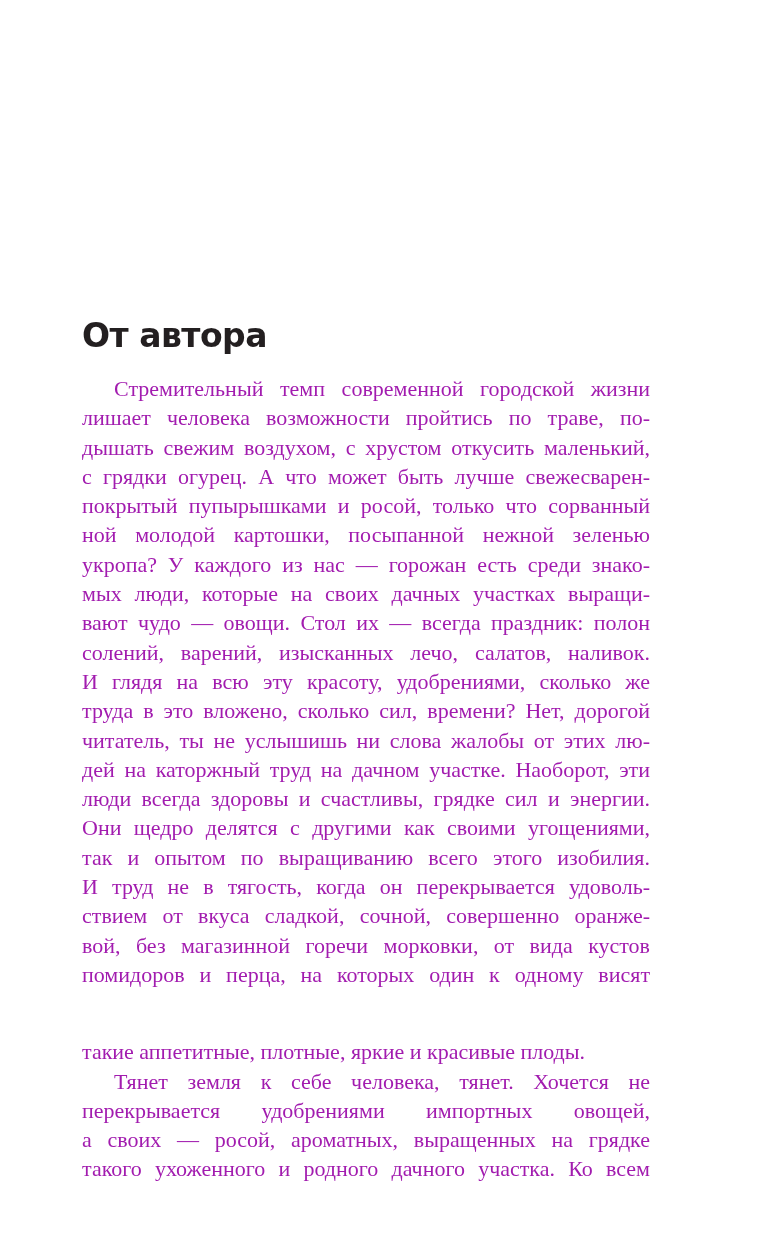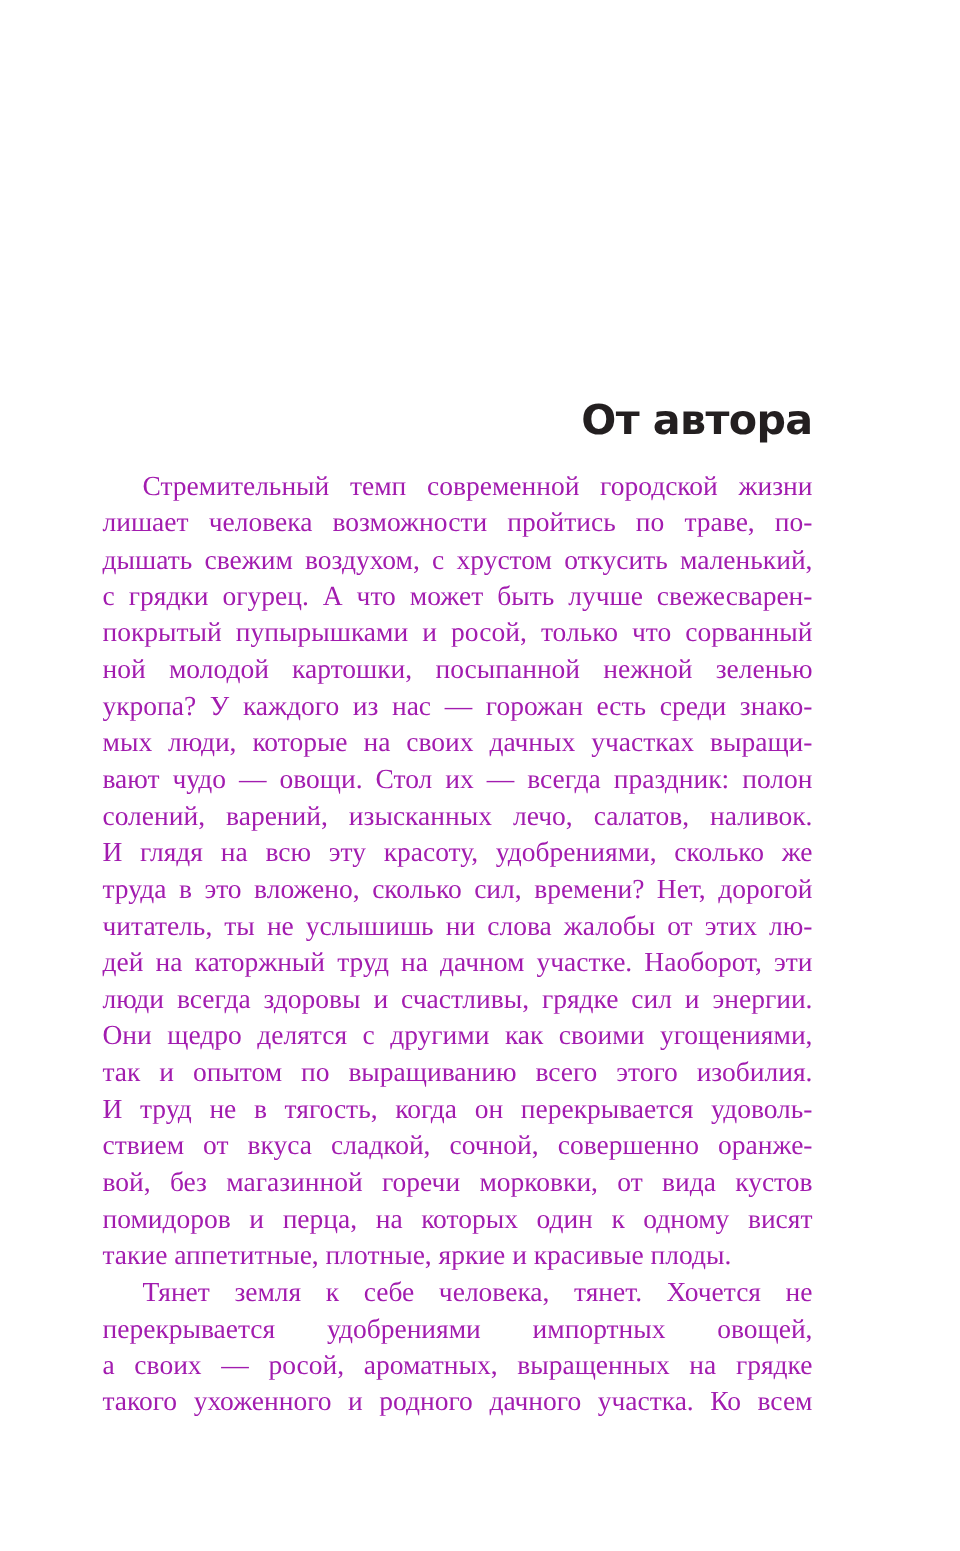--- a/index.html
+++ b/index.html
@@ -1,36 +1,36 @@
 <!DOCTYPE html>
 <html><head>
 <meta charset="utf-8">
 <style>
   html, body { margin: 0; padding: 0; background: #ffffff; }
   body { width: 768px; height: 1241px; position: relative; overflow: hidden; }
   .page { position: absolute; left: 82px; top: 0; width: 568px; }
   .title {
     position: absolute; left: 0; top: 316px; width: 568px;
-    text-align: right;
+    text-align: left;
     font-family: "DejaVu Sans", sans-serif;
     font-weight: bold; font-size: 33px; color: #231f20;
     letter-spacing: -0.5px;
   }
   .body-text {
     position: absolute; left: 0; top: 374px; width: 568px;
     font-family: "Liberation Serif", serif;
     font-size: 22px; line-height: 29.3px; color: #a21caf;
   }
   .line {
     display: block; white-space: nowrap;
     text-align: justify; text-align-last: justify;
     height: 29.3px;
   }
   .line.indent { padding-left: 32px; }
-  .line.last { text-align-last: left; }
+  .line.last { text-align-last: left; margin-top: 48px; }
 </style>
 </head>
 <body>
 
 <div class="page">
   <div class="title">От автора</div>
 
   <div class="body-text">
     <div>
       <span class="line indent">Стремительный темп современной городской жизни</span>

